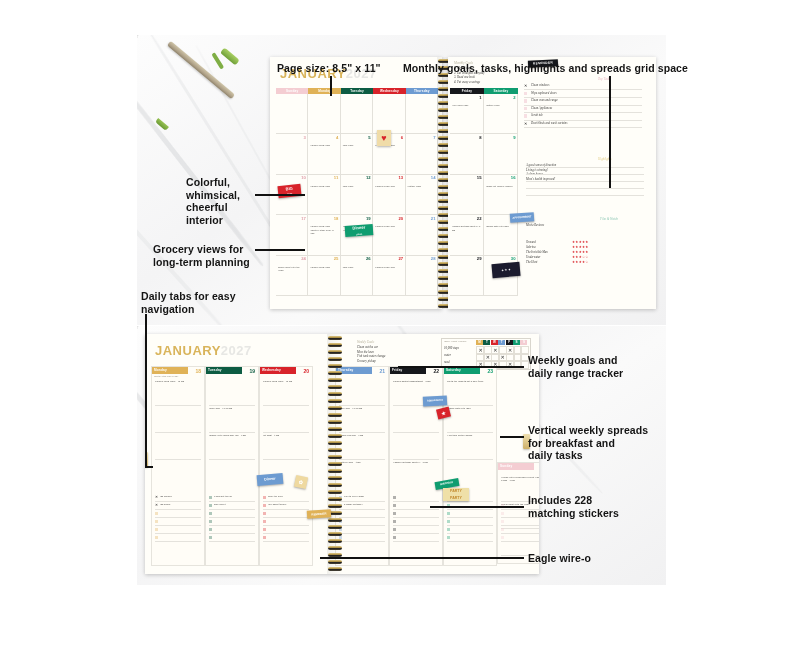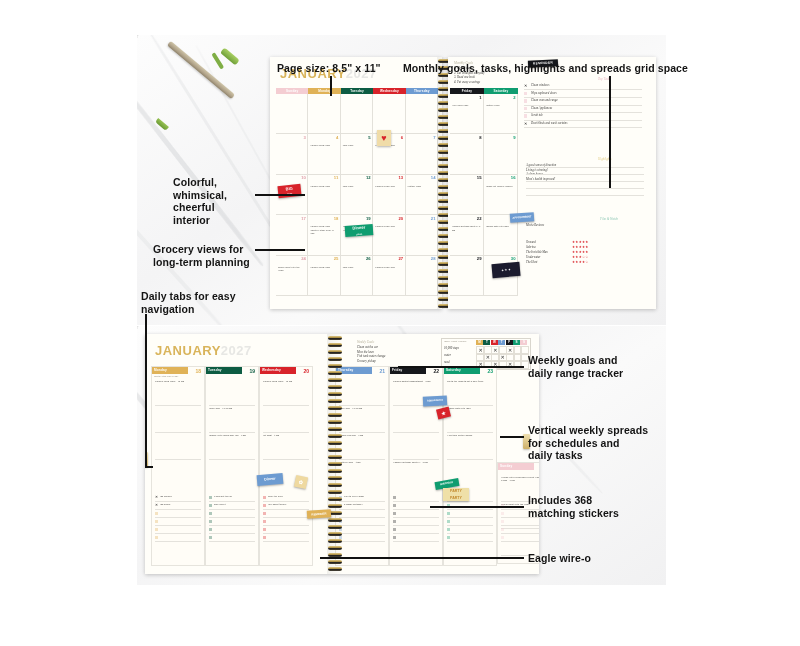--- a/index.html
+++ b/index.html
@@ -735,42 +735,42 @@
 PARTY</div>
     </div>
 </div>
 
 <div class="anno" style="left:277px;top:62px;">Page size: 8.5" x 11"</div>
 <div class="lead v" style="left:330px;top:76px;height:20px;"></div>
 
 <div class="anno" style="left:403px;top:62px;">Monthly goals, tasks, highlights and spreads grid space</div>
 <div class="lead v" style="left:609px;top:76px;height:112px;"></div>
 
-<div class="anno" style="left:173px;top:176px;">Colorful,
+<div class="anno" style="left:186px;top:176px;">Colorful,
 whimsical,
 cheerful
 interior</div>
 <div class="lead h" style="left:255px;top:194px;width:50px;"></div>
 
 <div class="anno" style="left:153px;top:243px;">Grocery views for
 long-term planning</div>
 <div class="lead h" style="left:255px;top:249px;width:50px;"></div>
 
 <div class="anno" style="left:141px;top:290px;">Daily tabs for easy
 navigation</div>
 <div class="lead v" style="left:145px;top:314px;height:154px;"></div>
 <div class="lead h" style="left:145px;top:466px;width:8px;"></div>
 
 <div class="anno" style="left:528px;top:354px;">Weekly goals and
 daily range tracker</div>
 <div class="lead h" style="left:398px;top:366px;width:126px;"></div>
 
 <div class="anno" style="left:528px;top:424px;">Vertical weekly spreads
-for schedules and
+for breakfast and
 daily tasks</div>
 <div class="lead h" style="left:500px;top:436px;width:24px;"></div>
 
-<div class="anno" style="left:528px;top:494px;">Includes 368
+<div class="anno" style="left:528px;top:494px;">Includes 228
 matching stickers</div>
 <div class="lead h" style="left:430px;top:506px;width:94px;"></div>
 
 <div class="anno" style="left:528px;top:552px;">Eagle wire-o</div>
 <div class="lead h" style="left:320px;top:557px;width:204px;"></div>
 
 </body></html>

